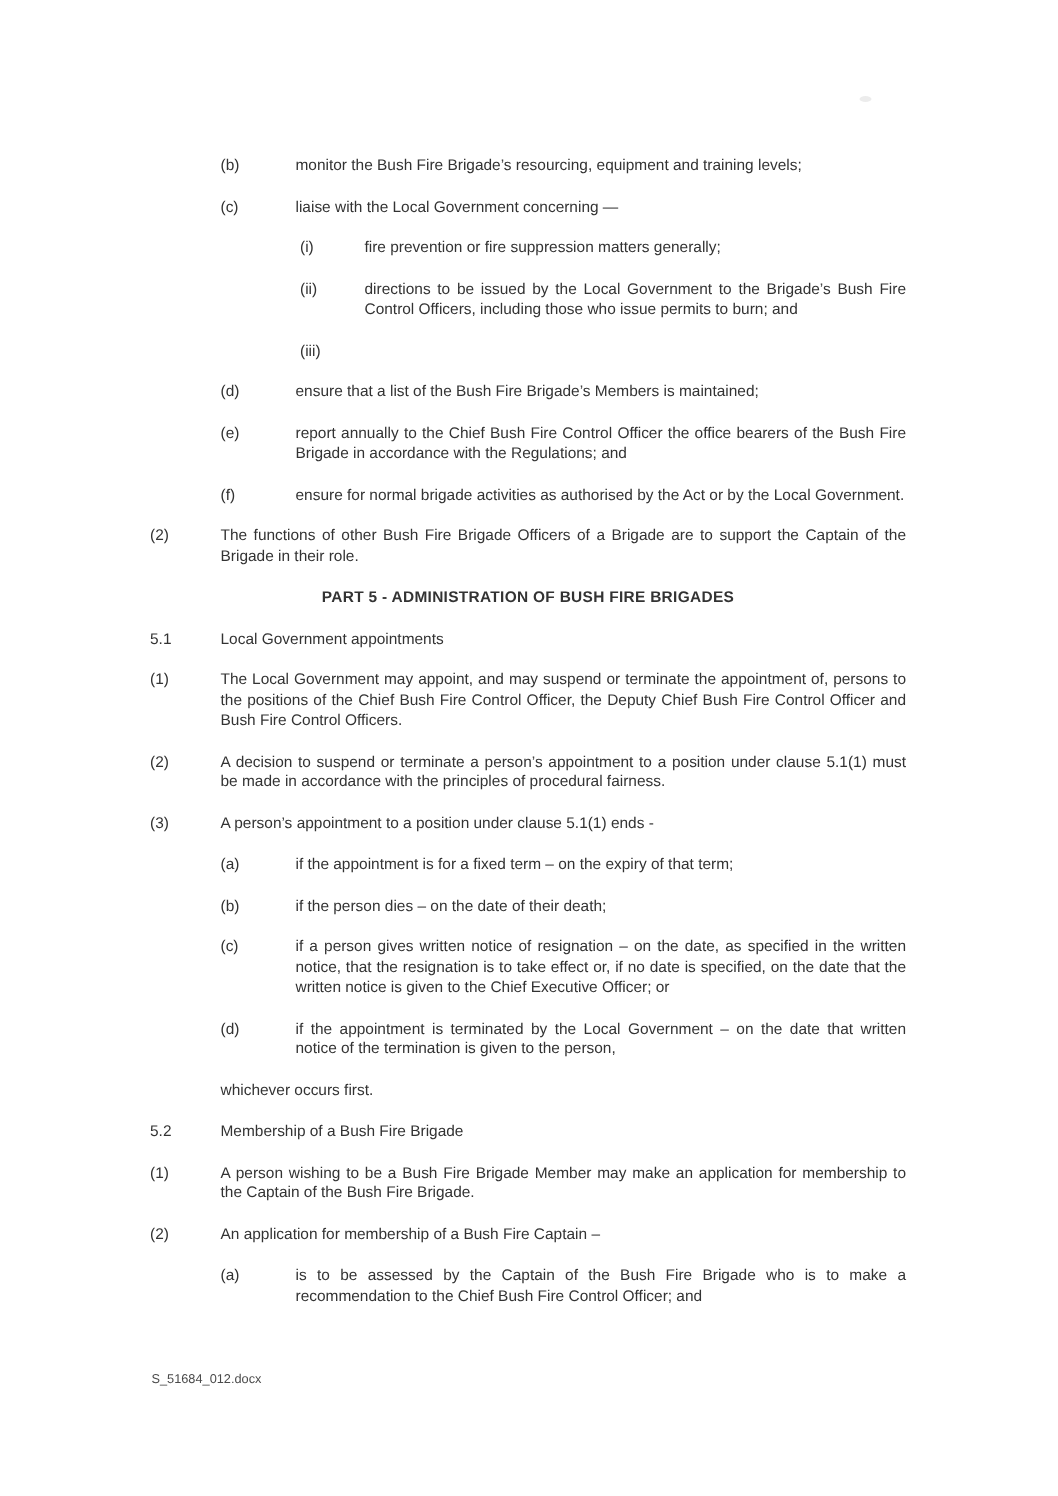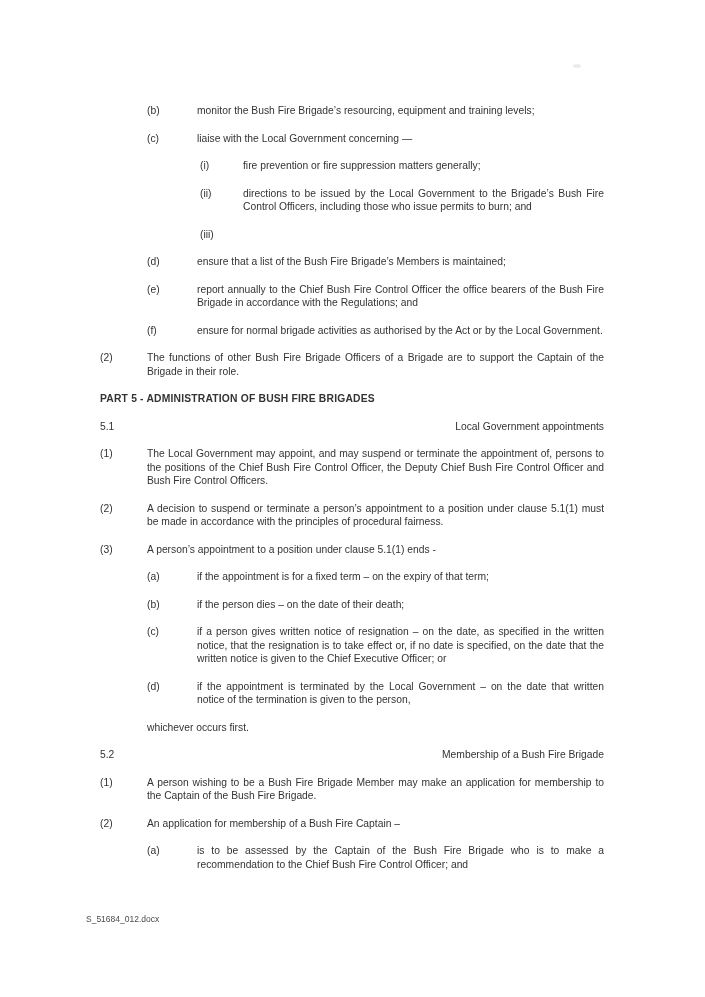--- a/index.html
+++ b/index.html
@@ -22,31 +22,31 @@
   }
   .blk { display: flex; margin-bottom: 14px; }
   .lbl { flex: none; }
   .l1 .lbl { width: 47px; }
   .l2 { padding-left: 47px; }
   .l2 .lbl { width: 50px; }
   .l3 { padding-left: 100px; }
   .l3 .lbl { width: 43px; }
   .txt { flex: 1; text-align: justify; }
   .center-head {
-    text-align: left;
+    text-align: center;
     font-weight: bold;
     margin-bottom: 14px;
     letter-spacing: 0.2px;
   }
   .sec-head { font-weight: normal; }
-  .sec-head .txt { text-align: right; }
+  .sec-head .txt { text-align: left; }
   .flush { padding-left: 47px; margin-bottom: 14px; }
   .footer {
     position: absolute;
-    left: 86px;
+    left: 101px;
     top: 913px;
     font-size: 8.5px;
     color: #4a4a4a;
   }
   .artifact {
     position: absolute;
     left: 573px;
     top: 64px;
     width: 8px;
     height: 4px;

